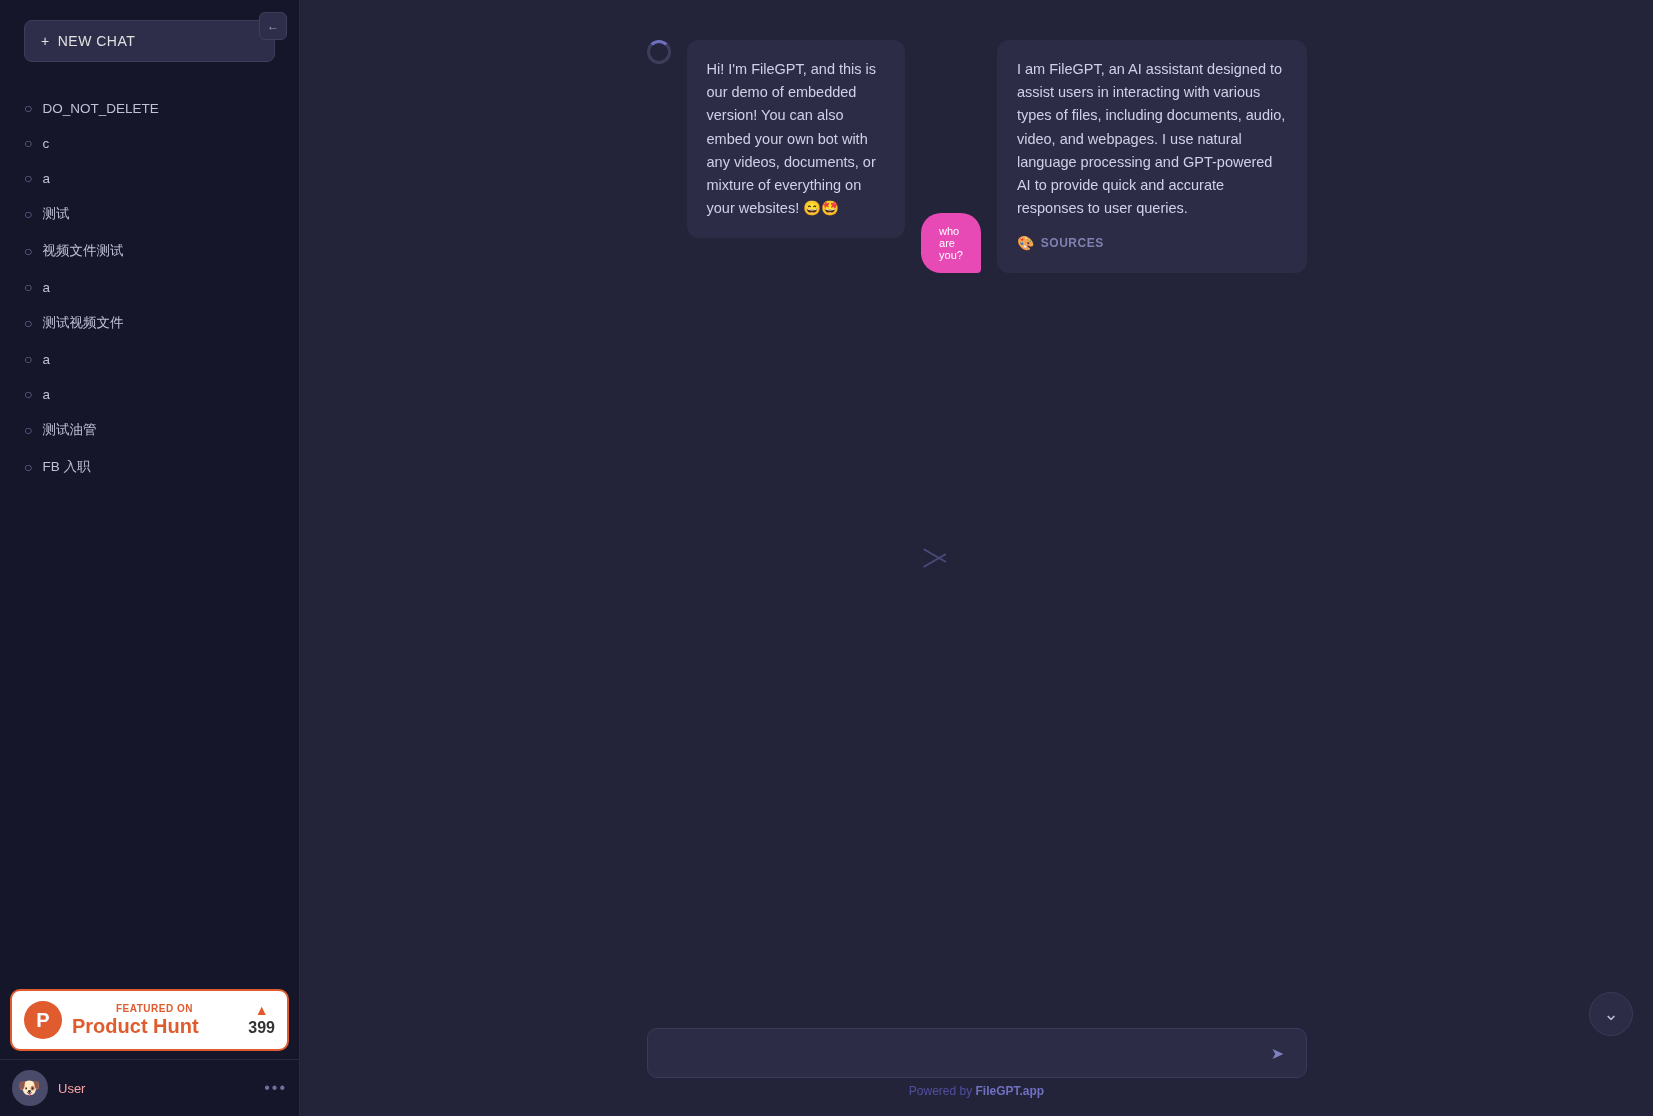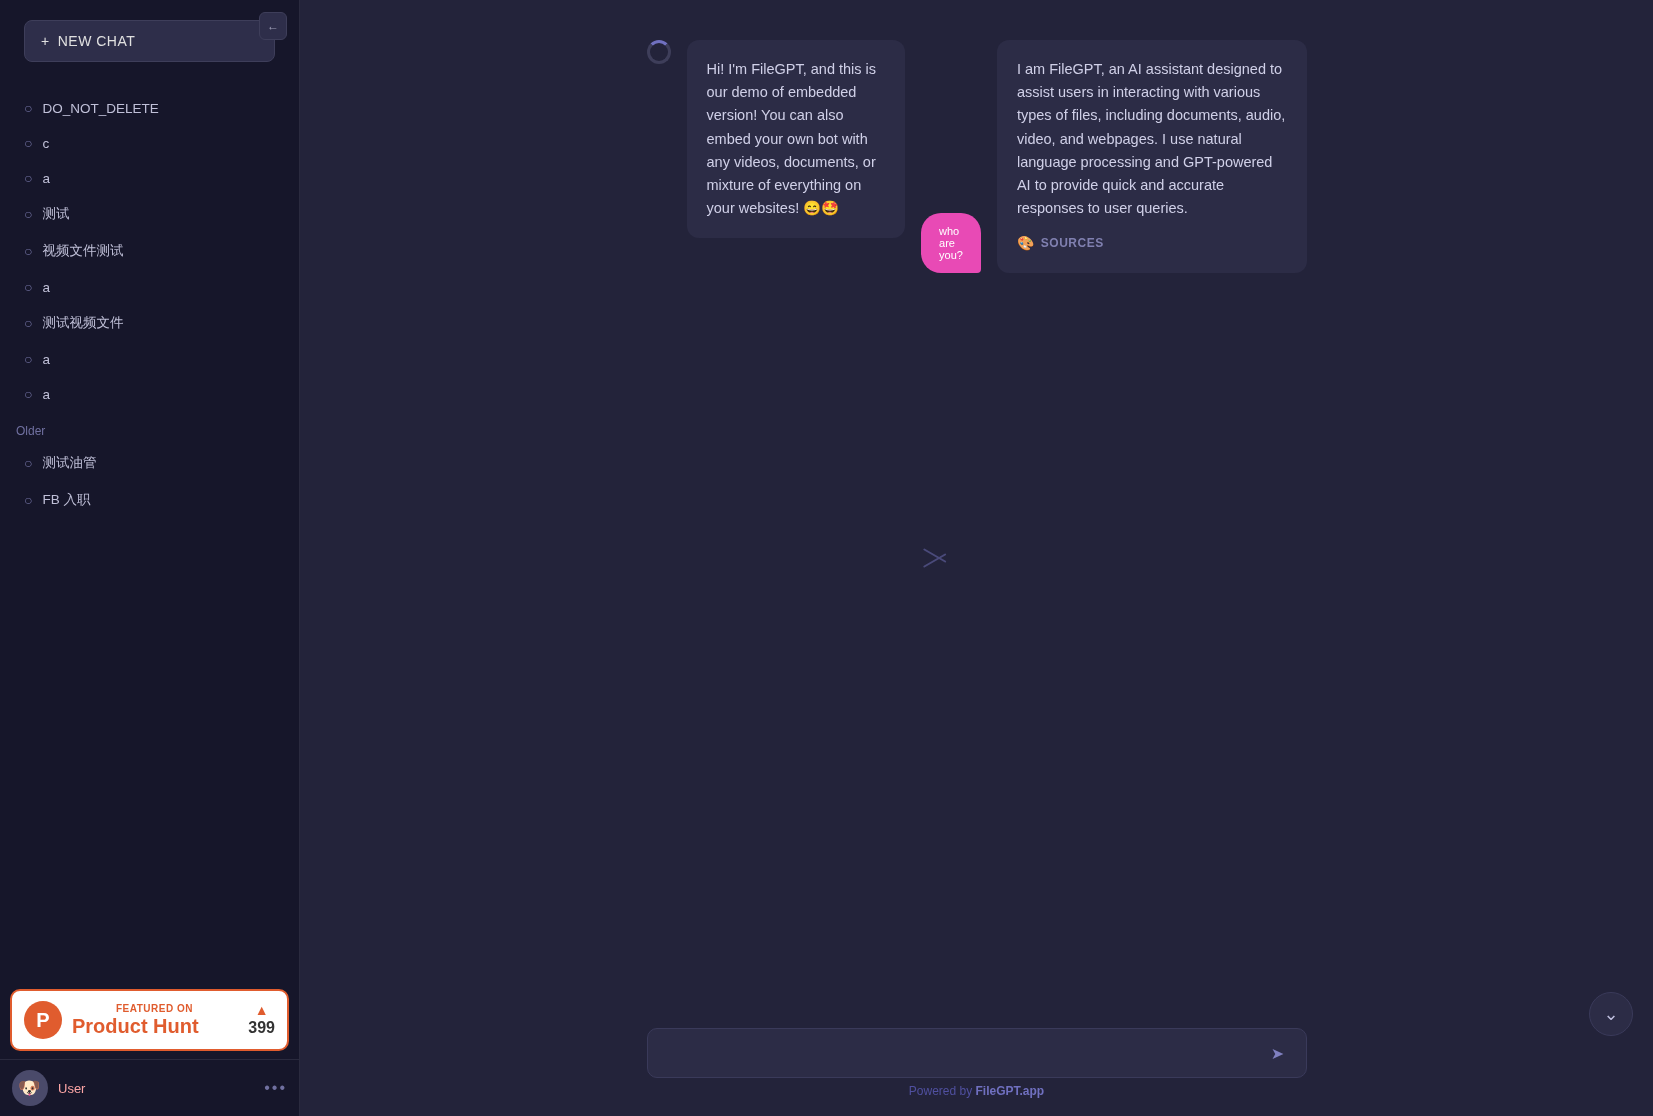--- a/index.html
+++ b/index.html
@@ -401,21 +401,20 @@
     </div>
     <div class="chat-item">
       <span class="chat-icon">○</span>
       <span>a</span>
     </div>
     <div class="chat-item">
       <span class="chat-icon">○</span>
       <span>a</span>
     </div>
 
-    <div class="section-label">Older</div>
     <div class="chat-item">
       <span class="chat-icon">○</span>
       <span>测试油管</span>
     </div>
     <div class="chat-item">
       <span class="chat-icon">○</span>
       <span>FB 入职</span>
     </div>
   </div>
 

